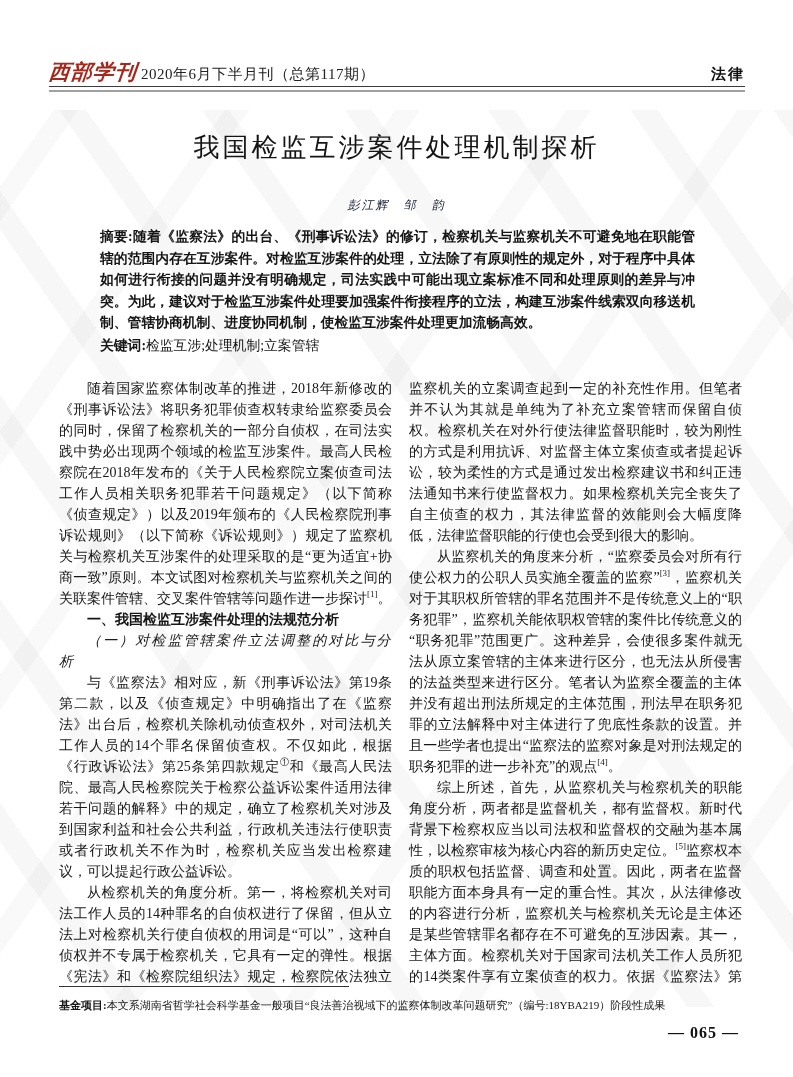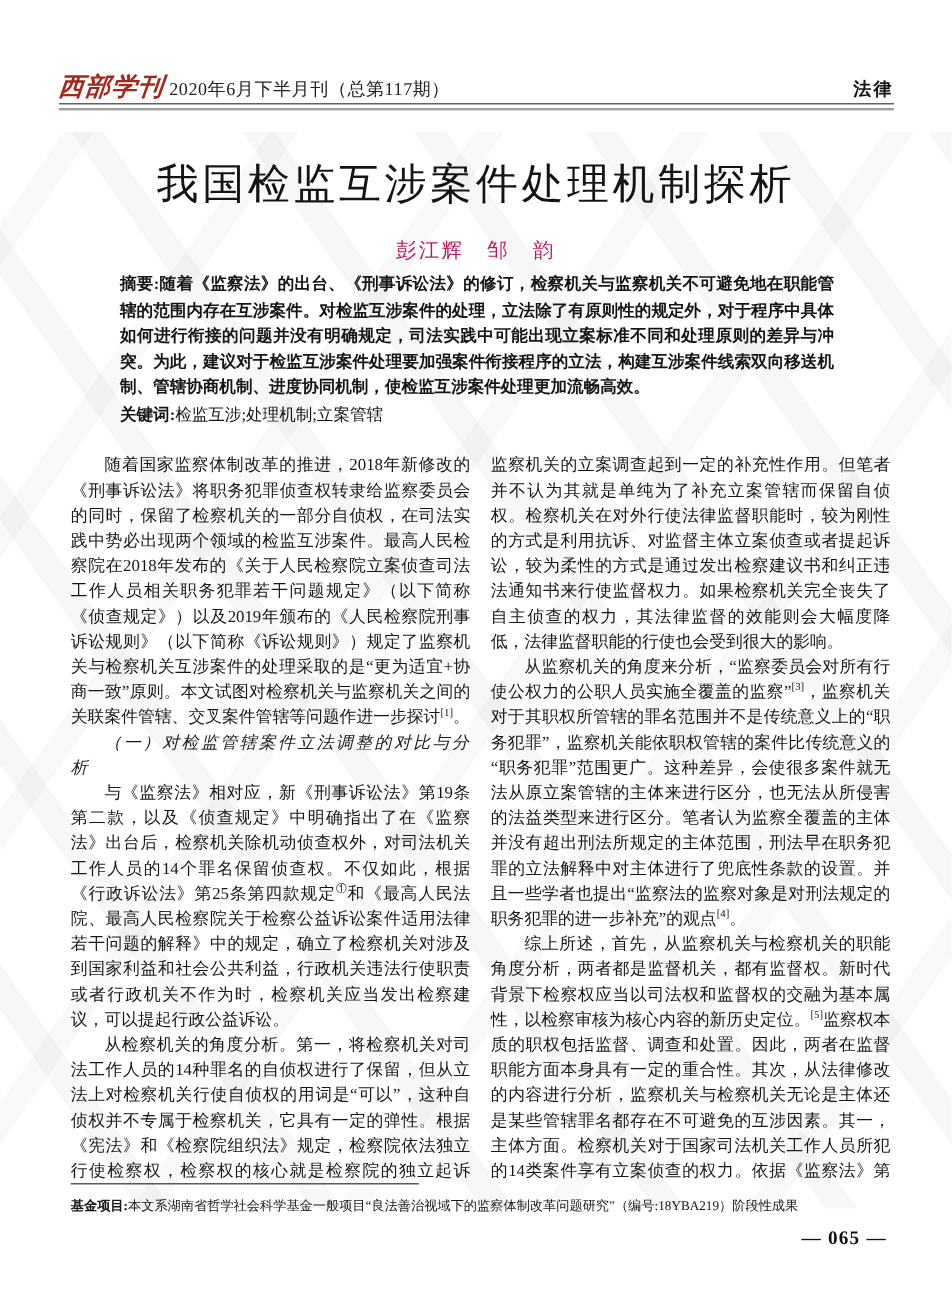--- a/index.html
+++ b/index.html
@@ -31,25 +31,25 @@
   .spacer{flex:1;}
   .section-label{font-weight:bold;color:#111;letter-spacing:2px;}
   .header-rule{
     position:absolute;left:49px;right:48px;top:86px;height:3px;
     border-top:1.5px solid #3c3c3c;border-bottom:2.5px solid #a0a0a0;
   }
 
   
   .title{
     position:absolute;left:0;right:0;top:130px;text-align:center;
-    font-size:35px;letter-spacing:3px;color:#141414;font-weight:500;
+    font-size:26px;letter-spacing:3px;color:#141414;font-weight:500;
   }
   .authors{
     position:absolute;left:0;right:0;top:197px;text-align:center;
-    font-size:17px;letter-spacing:2px;color:#be185d;
+    font-size:12px;letter-spacing:2px;color:#0f172a;font-style:italic;
   }
 
   
   .meta{
     position:absolute;left:100px;right:98px;top:226px;
     font-size:13.8px;line-height:21.5px;text-align:justify;color:#151515;
   }
   .meta .abstract{font-weight:bold;}
   .meta-label{font-weight:bold;}
   .kw-line{margin-top:1px;}
@@ -104,20 +104,21 @@
   <div class="authors">彭江辉　邹　韵</div>
 
   <div class="meta">
     <div class="abstract"><span class="meta-label">摘要:</span><span>随着《监察法》的出台、《刑事诉讼法》的修订，检察机关与监察机关不可避免地在职能管辖的范围内存在互涉案件。对检监互涉案件的处理，立法除了有原则性的规定外，对于程序中具体如何进行衔接的问题并没有明确规定，司法实践中可能出现立案标准不同和处理原则的差异与冲突。为此，建议对于检监互涉案件处理要加强案件衔接程序的立法，构建互涉案件线索双向移送机制、管辖协商机制、进度协同机制，使检监互涉案件处理更加流畅高效。</span></div>
     <div class="kw-line"><span class="meta-label">关键词:</span><span>检监互涉;处理机制;立案管辖</span></div>
   </div>
 
   <div class="body-cols">
     <div class="col">
       <p class="para rich">随着国家监察体制改革的推进，2018年新修改的《刑事诉讼法》将职务犯罪侦查权转隶给监察委员会的同时，保留了检察机关的一部分自侦权，在司法实践中势必出现两个领域的检监互涉案件。最高人民检察院在2018年发布的《关于人民检察院立案侦查司法工作人员相关职务犯罪若干问题规定》（以下简称《侦查规定》）以及2019年颁布的《人民检察院刑事诉讼规则》（以下简称《诉讼规则》）规定了监察机关与检察机关互涉案件的处理采取的是“更为适宜+协商一致”原则。本文试图对检察机关与监察机关之间的关联案件管辖、交叉案件管辖等问题作进一步探讨<sup>[1]</sup>。</p>
+      <p class="h1">一、我国检监互涉案件处理的法规范分析</p>
       <p class="h2">（一）对检监管辖案件立法调整的对比与分析</p>
       <p class="para rich">与《监察法》相对应，新《刑事诉讼法》第19条第二款，以及《侦查规定》中明确指出了在《监察法》出台后，检察机关除机动侦查权外，对司法机关工作人员的14个罪名保留侦查权。不仅如此，根据《行政诉讼法》第25条第四款规定<sup>①</sup>和《最高人民法院、最高人民检察院关于检察公益诉讼案件适用法律若干问题的解释》中的规定，确立了检察机关对涉及到国家利益和社会公共利益，行政机关违法行使职责或者行政机关不作为时，检察机关应当发出检察建议，可以提起行政公益诉讼。</p>
       <p class="para rich">从检察机关的角度分析。第一，将检察机关对司法工作人员的14种罪名的自侦权进行了保留，但从立法上对检察机关行使自侦权的用词是“可以”，这种自侦权并不专属于检察机关，它具有一定的弹性。根据《宪法》和《检察院组织法》规定，检察院依法独立行使检察权，检察权的核心就是检察院的独立起诉权。有学者认为检察机关保留的对一部分犯罪进行立案侦查的权力是对</p>
     </div>
     <div class="col">
       <p class="para-cont rich">监察机关的立案调查起到一定的补充性作用。但笔者并不认为其就是单纯为了补充立案管辖而保留自侦权。检察机关在对外行使法律监督职能时，较为刚性的方式是利用抗诉、对监督主体立案侦查或者提起诉讼，较为柔性的方式是通过发出检察建议书和纠正违法通知书来行使监督权力。如果检察机关完全丧失了自主侦查的权力，其法律监督的效能则会大幅度降低，法律监督职能的行使也会受到很大的影响。</p>
       <p class="para rich">从监察机关的角度来分析，“监察委员会对所有行使公权力的公职人员实施全覆盖的监察”<sup>[3]</sup>，监察机关对于其职权所管辖的罪名范围并不是传统意义上的“职务犯罪”，监察机关能依职权管辖的案件比传统意义的“职务犯罪”范围更广。这种差异，会使很多案件就无法从原立案管辖的主体来进行区分，也无法从所侵害的法益类型来进行区分。笔者认为监察全覆盖的主体并没有超出刑法所规定的主体范围，刑法早在职务犯罪的立法解释中对主体进行了兜底性条款的设置。并且一些学者也提出“监察法的监察对象是对刑法规定的职务犯罪的进一步补充”的观点<sup>[4]</sup>。</p>
       <p class="para rich">综上所述，首先，从监察机关与检察机关的职能角度分析，两者都是监督机关，都有监督权。新时代背景下检察权应当以司法权和监督权的交融为基本属性，以检察审核为核心内容的新历史定位。<sup>[5]</sup>监察权本质的职权包括监督、调查和处置。因此，两者在监督职能方面本身具有一定的重合性。其次，从法律修改的内容进行分析，监察机关与检察机关无论是主体还是某些管辖罪名都存在不可避免的互涉因素。其一，主体方面。检察机关对于国家司法机关工作人员所犯的14类案件享有立案侦查的权力。依据《监察法》第15条的规定，监察机关针对</p>
     </div>
   </div>

